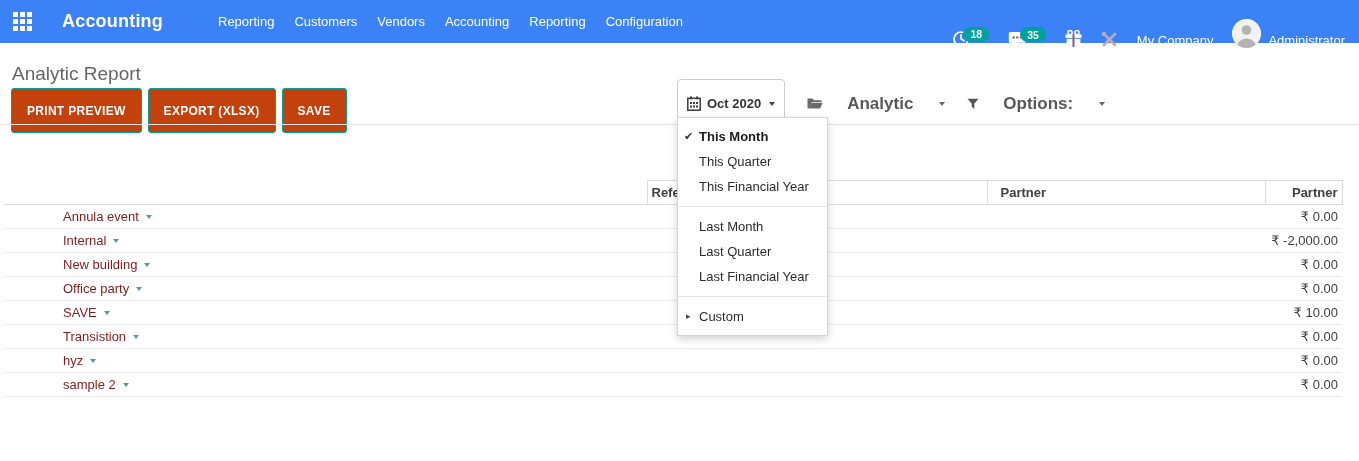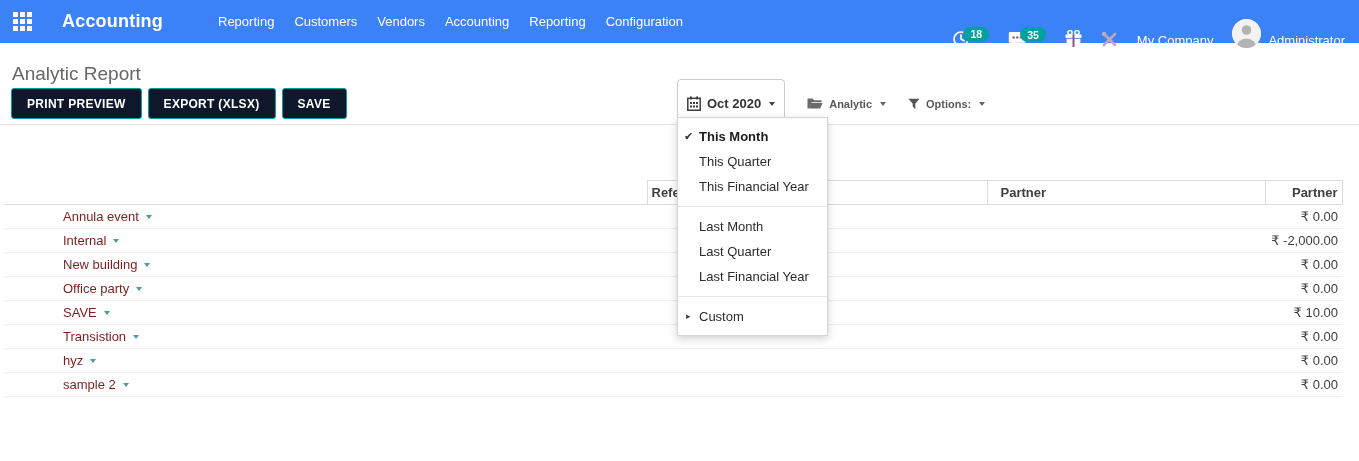--- a/index.html
+++ b/index.html
@@ -19,28 +19,28 @@
   .badge { background:#00a09d; color:#fff; font-size:10.5px; font-weight:bold;
     border-radius:10px; padding:1.5px 7px; margin-left:-7px; position:relative; top:-5px; }
   .company-name,.user-name { font-size:13px; cursor:pointer; white-space:nowrap; }
   .avatar { width:29px; height:29px; border-radius:50%; background:#e8e8e8; overflow:hidden;
     display:flex; align-items:flex-end; justify-content:center; margin-right:-12px; }
 
   
   .page-title { position:absolute; top:63px; left:12px; font-size:19px; color:#666; font-weight:400; }
 
   .action-buttons { position:absolute; top:88px; left:11px; display:flex; gap:6px; }
-  .btn-primary { background:#0f172a; border:1px solid #00a09d; color:#fff; font-size:12px;
-    font-weight:bold; padding:0 15px; height:31px; border-radius:3px; cursor:pointer; letter-spacing:.3px;
+  .btn-primary { background:#c2410c; border:1px solid #00a09d; color:#fff; font-size:12px;
+    font-weight:bold; padding:0 15px; height:45px; border-radius:3px; cursor:pointer; letter-spacing:.3px;
     font-family:"Liberation Sans","DejaVu Sans",sans-serif; }
 
   .filters { position:absolute; top:89px; left:677px; display:flex; align-items:center; gap:22px; height:29px; }
   .date-filter-btn { display:flex; align-items:center; gap:6px; border:1px solid #ccc; background:#fff;
     border-radius:4px; padding:16px 9px; font-size:13px; font-weight:bold; color:#333; cursor:pointer; }
-  .filter-group { display:flex; align-items:center; gap:6px; font-size:11px; font-weight:bold; color:#595959; cursor:pointer; }
+  .filter-group { display:flex; align-items:center; gap:24px; font-size:17px; font-weight:bold; color:#595959; cursor:pointer; }
   .caret-down { width:0; height:0; border-left:3.5px solid transparent; border-right:3.5px solid transparent;
     border-top:4px solid #666; display:inline-block; margin-left:2px; }
 
   .cp-divider { position:absolute; top:124px; left:0; width:1359px; border-top:1px solid #e4e4e4; }
 
   
   .dropdown-panel { position:absolute; top:117px; left:677px; width:151px; background:#fff;
     border:1px solid #d5d5d5; box-shadow:0 3px 8px rgba(0,0,0,.18); padding:6px 0; z-index:100; }
   .dd-item { position:relative; font-size:13px; color:#2b2b2b; padding:5px 8px 5px 21px; cursor:pointer; line-height:15px; }
   .dd-item.checked { font-weight:bold; color:#1a1a1a; }

